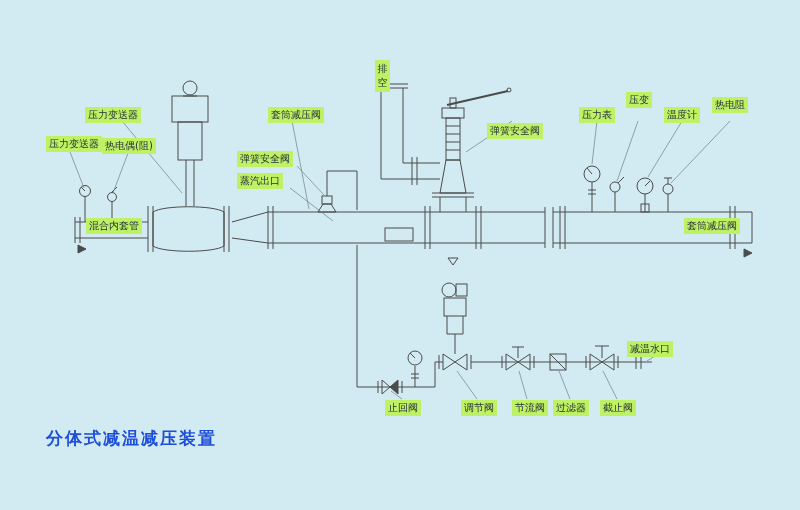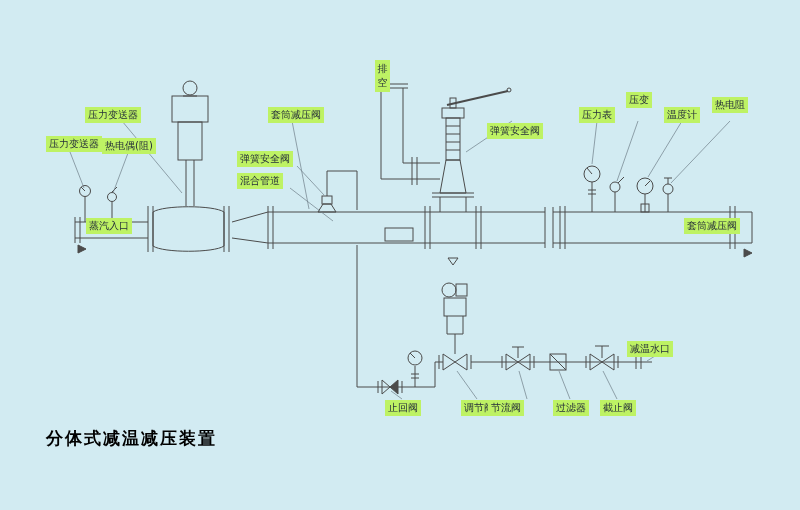--- a/index.html
+++ b/index.html
@@ -4,21 +4,21 @@
 <style>
   html,body{margin:0;padding:0}
   .scene{position:relative;width:800px;height:510px;background:#d2ebf2;font-family:"DejaVu Sans",sans-serif;overflow:hidden}
   .scene svg{position:absolute;left:0;top:0}
   svg .ln{stroke:#4b4b4b;fill:none;stroke-width:1}
   svg .thick{stroke:#4b4b4b;fill:none;stroke-width:2.2}
   svg .filled{fill:#4b4b4b;stroke:#4b4b4b;stroke-width:1}
   svg .thin{stroke:#6f7e88;fill:none;stroke-width:0.7}
   .lbl{position:absolute;background:#bef264;color:#26303a;font-size:10px;line-height:14px;padding:1px 3px;white-space:nowrap;z-index:2}
   .lbl.vertical{white-space:normal;width:13px;word-break:break-all;text-align:center;padding:2px 1px}
-  .title{position:absolute;color:#000000;font-weight:bold;font-size:17px;letter-spacing:2px;z-index:2}
+  .title{position:absolute;color:#1d4ed8;font-weight:bold;font-size:17px;letter-spacing:2px;z-index:2}
 </style>
 </head>
 <body>
 
 <div class="scene">
 
   <svg width="800" height="510" viewBox="0 0 800 510">
 
     <g>
       <line class="ln" x1="75" y1="222" x2="148" y2="222"></line>
@@ -224,30 +224,30 @@
       <line class="thin" x1="617" y1="399" x2="603" y2="371"></line>
       <line class="thin" x1="655" y1="356" x2="647" y2="361"></line>
     </g>
   </svg>
 
   <div class="lbl" style="left:46px;top:136px">压力变送器</div>
   <div class="lbl" style="left:102px;top:138px">热电偶(阻)</div>
   <div class="lbl" style="left:85px;top:107px">压力变送器</div>
   <div class="lbl" style="left:268px;top:107px">套筒减压阀</div>
   <div class="lbl" style="left:237px;top:151px">弹簧安全阀</div>
-  <div class="lbl" style="left:237px;top:173px">混合管道</div>
+  <div class="lbl" style="left:237px;top:173px">蒸汽出口</div>
   <div class="lbl vertical" style="left:375px;top:60px">排空</div>
   <div class="lbl" style="left:487px;top:123px">弹簧安全阀</div>
   <div class="lbl" style="left:579px;top:107px">压力表</div>
   <div class="lbl" style="left:626px;top:92px">压变</div>
   <div class="lbl" style="left:664px;top:107px">温度计</div>
   <div class="lbl" style="left:712px;top:97px">热电阻</div>
-  <div class="lbl" style="left:86px;top:218px">蒸汽入口</div>
+  <div class="lbl" style="left:86px;top:218px">混合内套管</div>
   <div class="lbl" style="left:684px;top:218px">套筒减压阀</div>
   <div class="lbl" style="left:627px;top:341px">减温水口</div>
   <div class="lbl" style="left:385px;top:400px">止回阀</div>
   <div class="lbl" style="left:461px;top:400px">调节阀</div>
-  <div class="lbl" style="left:488px;top:400px">节流阀</div>
+  <div class="lbl" style="left:512px;top:400px">节流阀</div>
   <div class="lbl" style="left:553px;top:400px">过滤器</div>
   <div class="lbl" style="left:600px;top:400px">截止阀</div>
 
   <div class="title" style="left:46px;top:427px">分体式减温减压装置</div>
 </div>
 
 </body></html>

